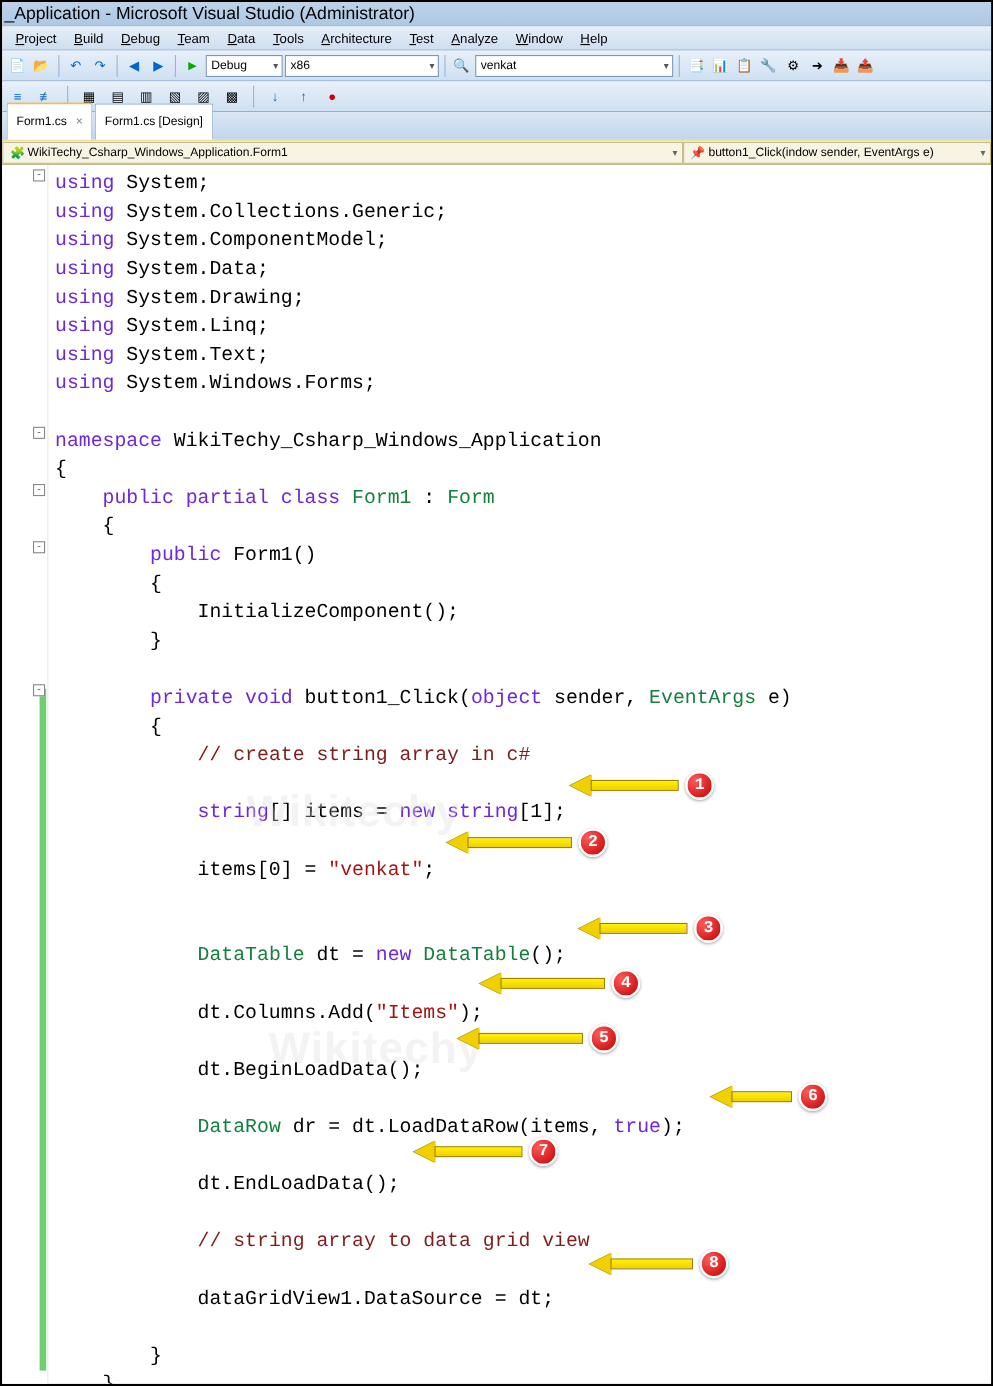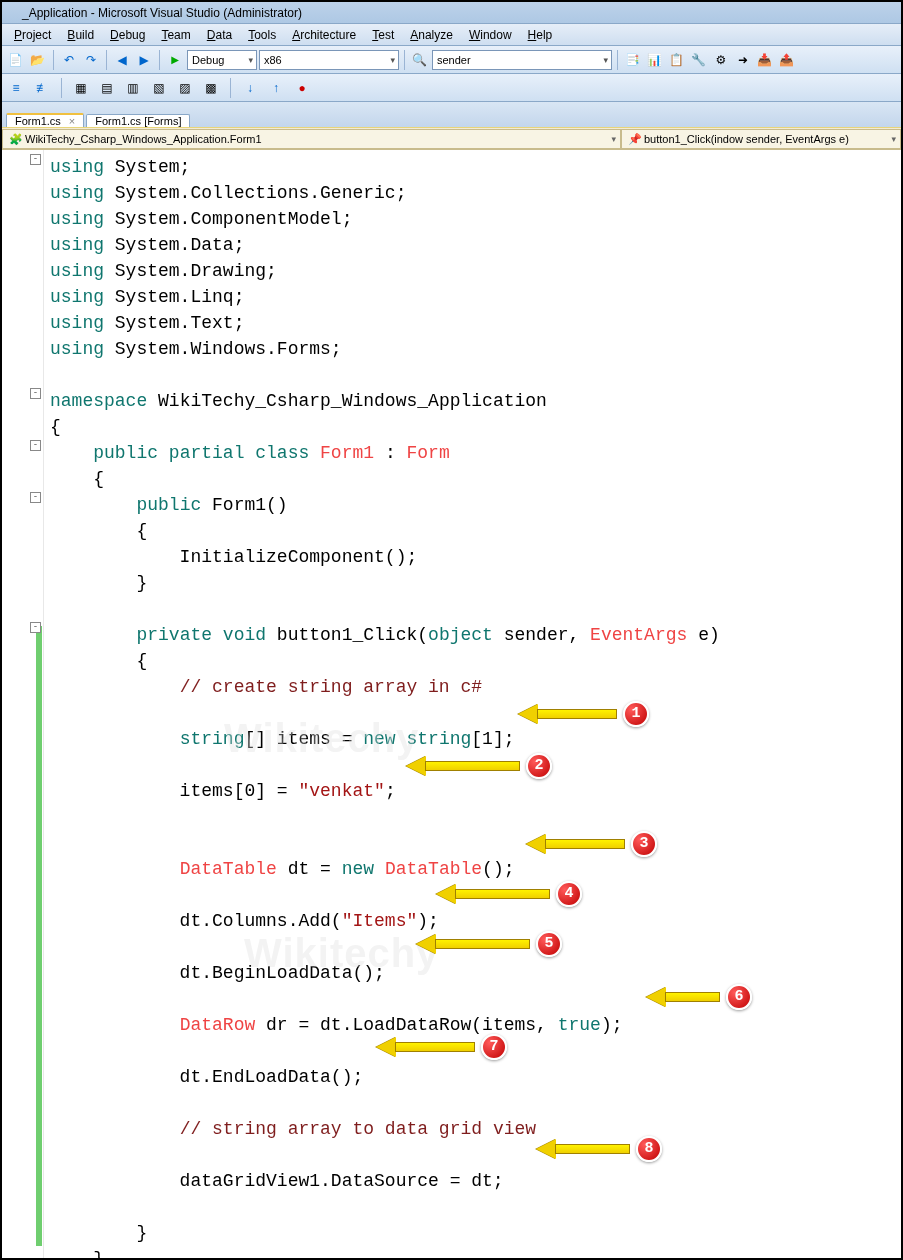--- a/index.html
+++ b/index.html
@@ -1,41 +1,41 @@
 <!DOCTYPE html>
 <html><head>
 <meta charset="utf-8">
 <style>
 *{margin:0;padding:0;box-sizing:border-box}
 body{font-family:"Segoe UI",Tahoma,sans-serif;font-size:12px;background:#fff;width:903px;height:1260px;overflow:hidden;border:2px solid #000}
-.title-bar{background:linear-gradient(#bcd2ea,#aec8e4);height:22px;display:flex;align-items:center;padding:0 20px;color:#000;font-size:12px;border-bottom:1px solid #8aa8c8}
+.title-bar{background:linear-gradient(#bcd2ea,#aec8e4);height:22px;display:flex;align-items:center;padding:0 2px;color:#000;font-size:16px;border-bottom:1px solid #8aa8c8}
 .menu-bar{background:linear-gradient(#e6eef8,#cedef0);height:22px;display:flex;align-items:center;padding:0 4px;border-bottom:1px solid #8aa8c8}
 .menu-item{padding:2px 8px;cursor:default}
 .menu-item u{text-decoration:underline}
 .toolbar{background:linear-gradient(#e8f0fa,#cfe0f2);height:28px;display:flex;align-items:center;padding:0 4px;border-bottom:1px solid #8aa8c8;gap:2px}
 .toolbar-row2{background:linear-gradient(#e8f0fa,#cfe0f2);height:28px;display:flex;align-items:center;padding:0 4px;border-bottom:1px solid #8aa8c8;gap:6px}
 .tb-btn{width:20px;height:20px;display:flex;align-items:center;justify-content:center;border:1px solid transparent;cursor:pointer}
 .tb-sep{width:1px;height:20px;background:#9ab4d4;margin:0 3px}
 .tb-dd{border:1px solid #7a96b8;background:#fff;height:20px;padding:0 16px 0 4px;font-size:11px;min-width:70px;position:relative;display:flex;align-items:center}
 .tb-dd::after{content:"▾";position:absolute;right:3px;font-size:9px;color:#555}
 .play{color:#0a0;font-size:10px}
 .tab-well{background:linear-gradient(#d9e6f4,#c3d6ec);height:26px;display:flex;align-items:flex-end;padding:0 4px;border-bottom:1px solid #e8d57a}
-.tab{background:#fff;border:1px solid #8aa8c8;border-bottom:none;padding:0 8px;font-size:11px;display:flex;align-items:flex-start;gap:4px;margin-right:2px;border-radius:2px 2px 0 0;cursor:pointer}
+.tab{background:#fff;border:1px solid #8aa8c8;border-bottom:none;padding:10px 8px;font-size:11px;display:flex;align-items:flex-start;gap:4px;margin-right:2px;border-radius:2px 2px 0 0;cursor:pointer}
 .tab.active{background:#fff;border-top:2px solid #f0c040}
 .tab .x{color:#888;font-size:11px;margin-left:4px}
 .nav-bar{background:linear-gradient(#f4ecd4,#ece0b8);height:22px;display:flex;align-items:center;border-bottom:1px solid #c8bb8c}
 .nav-dd{flex:1;border:1px solid #c8bb8c;background:#f8f4e4;height:20px;padding:0 20px 0 6px;font-size:11px;display:flex;align-items:center;gap:4px;position:relative}
 .nav-dd::after{content:"▾";position:absolute;right:4px;font-size:9px;color:#666}
 .nav-icon{width:12px;height:12px;display:inline-block}
 .editor{position:relative;background:#fff;height:calc(100% - 22px - 22px - 28px - 28px - 26px - 22px);display:flex}
 .gutter{width:42px;background:#fff;border-right:1px solid #e8e8e8;position:relative}
 .change-bar{position:absolute;left:34px;width:6px;background:#6fce6f}
 .code{font-family:Consolas,"Courier New",monospace;font-size:18px;line-height:26px;padding:4px 0 0 6px;white-space:pre;color:#000;position:relative;flex:1}
-.k{color:#0f766e}
-.t{color:#ef4444}
+.k{color:#6d28d9}
+.t{color:#15803d}
 .s{color:#a31515}
 .c{color:#7f1d1d}
 .fold{position:absolute;left:-20px;width:11px;height:11px;border:1px solid #888;background:#fff;font-size:9px;line-height:9px;text-align:center;color:#555;cursor:pointer}
 .callout{position:absolute;display:flex;align-items:center;pointer-events:none}
 .arrow-body{height:10px;background:linear-gradient(#fff200,#f0d000);border:1px solid #a08000;position:relative}
 .arrow-head{width:0;height:0;border-top:10px solid transparent;border-bottom:10px solid transparent;border-right:20px solid #f0d000;margin-right:-1px;filter:drop-shadow(-1px 0 0 #a08000)}
 .badge{width:26px;height:26px;border-radius:50%;background:radial-gradient(circle at 30% 30%,#ff5a5a,#c00000);border:2px solid #fff;color:#fff;font-weight:bold;font-size:15px;display:flex;align-items:center;justify-content:center;margin-left:6px;box-shadow:0 1px 3px rgba(0,0,0,.4)}
 .wm{position:absolute;font-size:40px;font-weight:bold;color:#ddd;opacity:.35;font-family:Liberation Sans, sans-serif;letter-spacing:1px;pointer-events:none}
 .ic{width:16px;height:16px;display:inline-flex;align-items:center;justify-content:center;font-size:12px}
 </style>
@@ -84,21 +84,21 @@
   <span class="tb-sep"></span>
   <span class="tb-btn">
       <span class="play">▶</span>
     </span>
   <span class="tb-dd">Debug</span>
   <span class="tb-dd" style="min-width:140px">x86</span>
   <span class="tb-sep"></span>
   <span class="tb-btn">
       <span class="ic" style="color:#06c">🔍</span>
     </span>
-  <span class="tb-dd" style="min-width:180px">sender</span>
+  <span class="tb-dd" style="min-width:180px">venkat</span>
   <span class="tb-sep"></span>
   <span class="tb-btn">
       <span class="ic">📑</span>
     </span>
   <span class="tb-btn">
       <span class="ic">📊</span>
     </span>
   <span class="tb-btn">
       <span class="ic">📋</span>
     </span>
@@ -152,21 +152,21 @@
   <span class="tb-btn">
       <span class="ic" style="color:#06c">↑</span>
     </span>
   <span class="tb-btn">
       <span class="ic" style="color:#c00">●</span>
     </span>
 </div>
 
 <div class="tab-well" id="tab-well">
     <div class="tab active">Form1.cs<span class="x">×</span></div>
-    <div class="tab">Form1.cs [Forms]</div>
+    <div class="tab">Form1.cs [Design]</div>
   </div>
 
 <div class="nav-bar">
   <div class="nav-dd">
     <span class="nav-icon">🧩</span>
     <span>WikiTechy_Csharp_Windows_Application.Form1</span>
   </div>
   <div class="nav-dd" style="flex:0 0 280px">
     <span class="nav-icon">📌</span>
     <span>button1_Click(indow sender, EventArgs e)</span>

